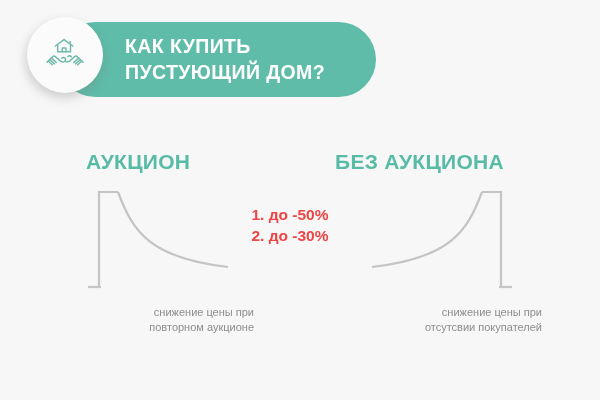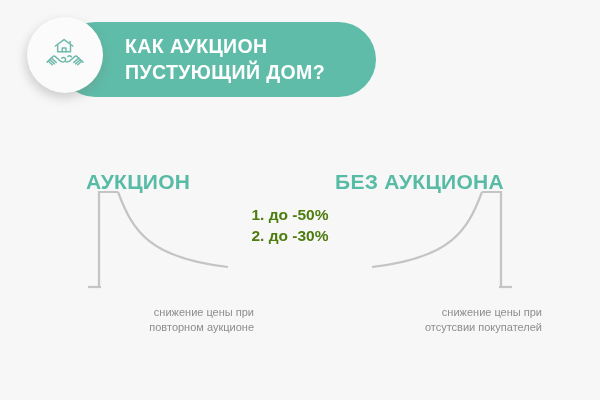--- a/index.html
+++ b/index.html
@@ -71,21 +71,20 @@
   }
 
   
   .col-heading {
     position: absolute;
     color: #57bba6;
     font-size: 21px;
     font-weight: bold;
     letter-spacing: 0.3px;
     white-space: nowrap;
-    margin-top: 20px;
   }
   #heading-left  { left: 86px;  top: 150px; }
   #heading-right { left: 335px; top: 150px; }
 
   
   #braces {
     position: absolute;
     left: 0;
     top: 0;
     width: 600px;
@@ -109,21 +108,21 @@
     white-space: pre-line;
   }
   #center-list {
     margin: 1px 0 0 0;
     padding: 0;
     list-style: none;
     display: inline-block;
     text-align: left;
   }
   #center-list li {
-    color: #4d7c0f;
+    color: #ef4444;
     font-size: 15.5px;
     font-weight: bold;
     line-height: 21px;
     white-space: nowrap;
   }
 
   
   .caption {
     position: absolute;
     width: 190px;
@@ -135,21 +134,21 @@
   }
   #caption-left  { left: 64px;  top: 305px; }
   #caption-right { left: 352px; top: 305px; }
 </style>
 </head>
 <body>
 
 <div id="header">
 
   <div id="title-pill">
-    <div id="title-text">КАК АУКЦИОН
+    <div id="title-text">КАК КУПИТЬ
 ПУСТУЮЩИЙ ДОМ?</div>
   </div>
 
   <div id="badge">
     <svg id="badge-icon" viewBox="0 0 48 48">
       <g fill="none" stroke="#6fb9ad" stroke-width="1.6" stroke-linecap="round" stroke-linejoin="round">
 
         <path d="M13.5 14.2 L23 7.2 L32.5 14.2"></path>
         <path d="M16 13.2 V20.4 H30 V13.2"></path>
 

